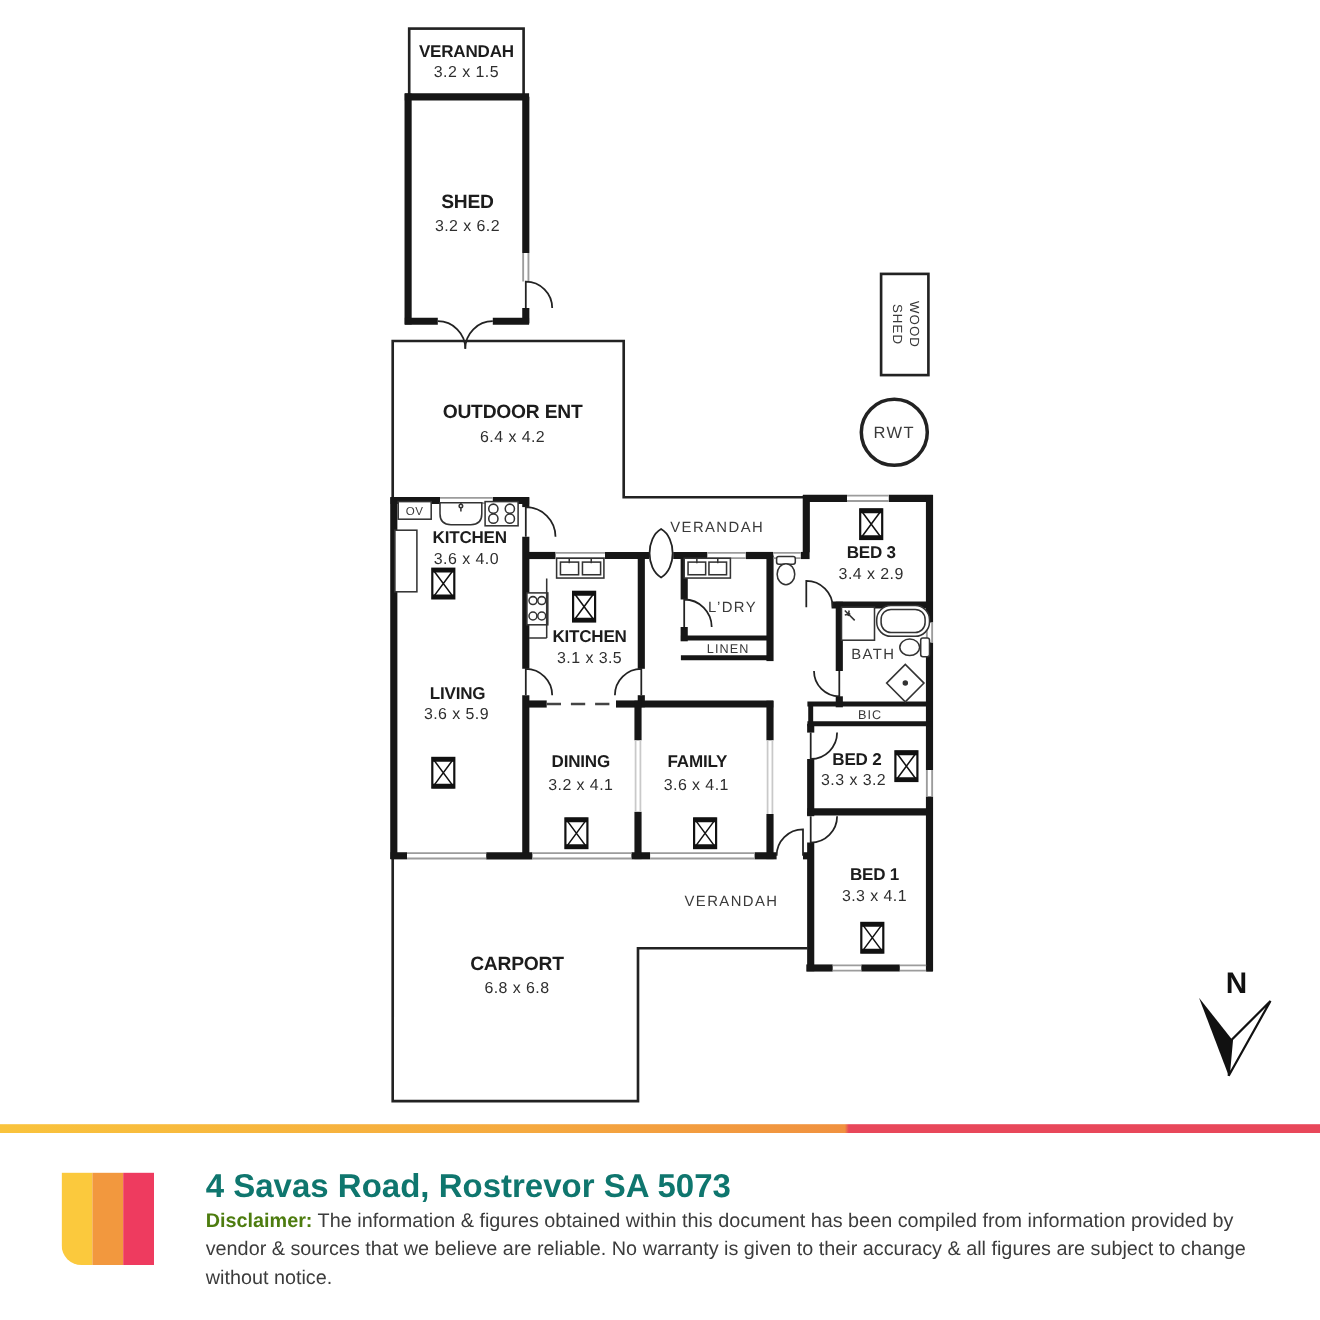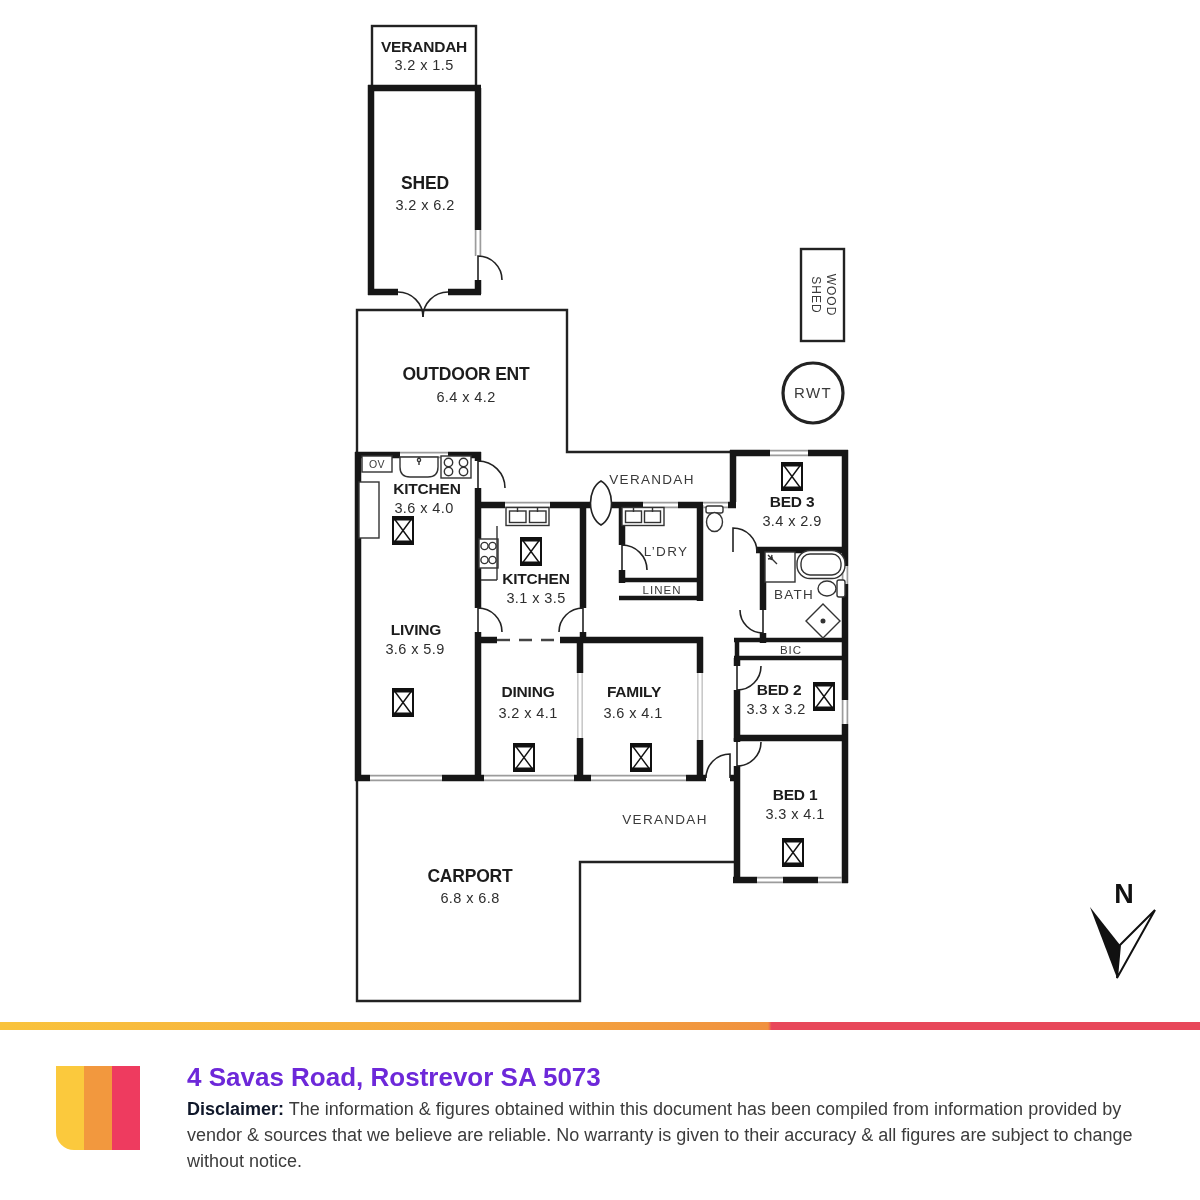--- a/index.html
+++ b/index.html
@@ -13,23 +13,23 @@
   .sm{font-family:"Liberation Sans",sans-serif;font-weight:400;font-size:11.5px;fill:#3a3a3a;letter-spacing:1px;}
   .nn{font-family:"Liberation Sans",sans-serif;font-weight:600;font-size:27px;fill:#111;}
   .bar{position:absolute;left:0;top:1022px;width:1200px;height:8px;
        background:linear-gradient(to right,#F9C33C 0%,#F5A93F 40%,#F0913F 64%,#E8475A 64.3%,#E8475A 100%);}
   .logo{position:absolute;left:56px;top:1066px;width:84px;height:84px;display:flex;
         overflow:hidden;border-bottom-left-radius:18px;}
   .logo div{flex:1;}
   .stripe1{background:#FBC93D;}
   .stripe2{background:#F2983E;}
   .stripe3{background:#EE3B5F;}
-  .addr{position:absolute;left:187px;top:1062px;font-size:26px;font-weight:700;color:#6d28d9;}
+  .addr{position:absolute;left:187px;top:1062px;font-size:30px;font-weight:700;color:#0f766e;}
   .disc{position:absolute;left:187px;top:1096px;width:975px;font-size:18px;line-height:26px;color:#3c3c3c;margin:0;}
-  .disc b{color:#0f172a;}
+  .disc b{color:#4d7c0f;}
 </style>
 </head>
 <body>
 
 <div class="page">
 
 <svg width="1200" height="1015" viewBox="0 0 1200 1015">
 
   <g stroke="#222" stroke-width="2.4" fill="none">
     <rect x="372" y="26" width="104" height="61"></rect>

